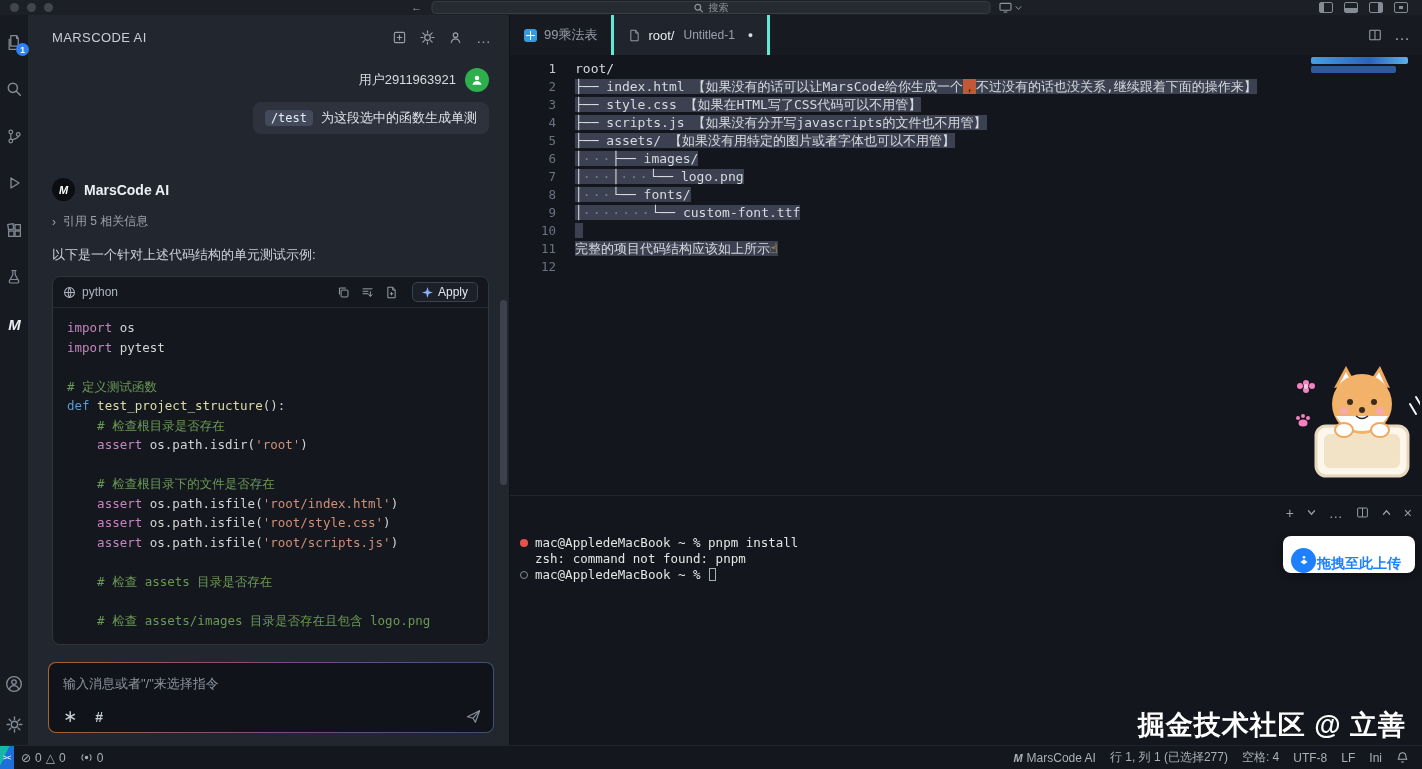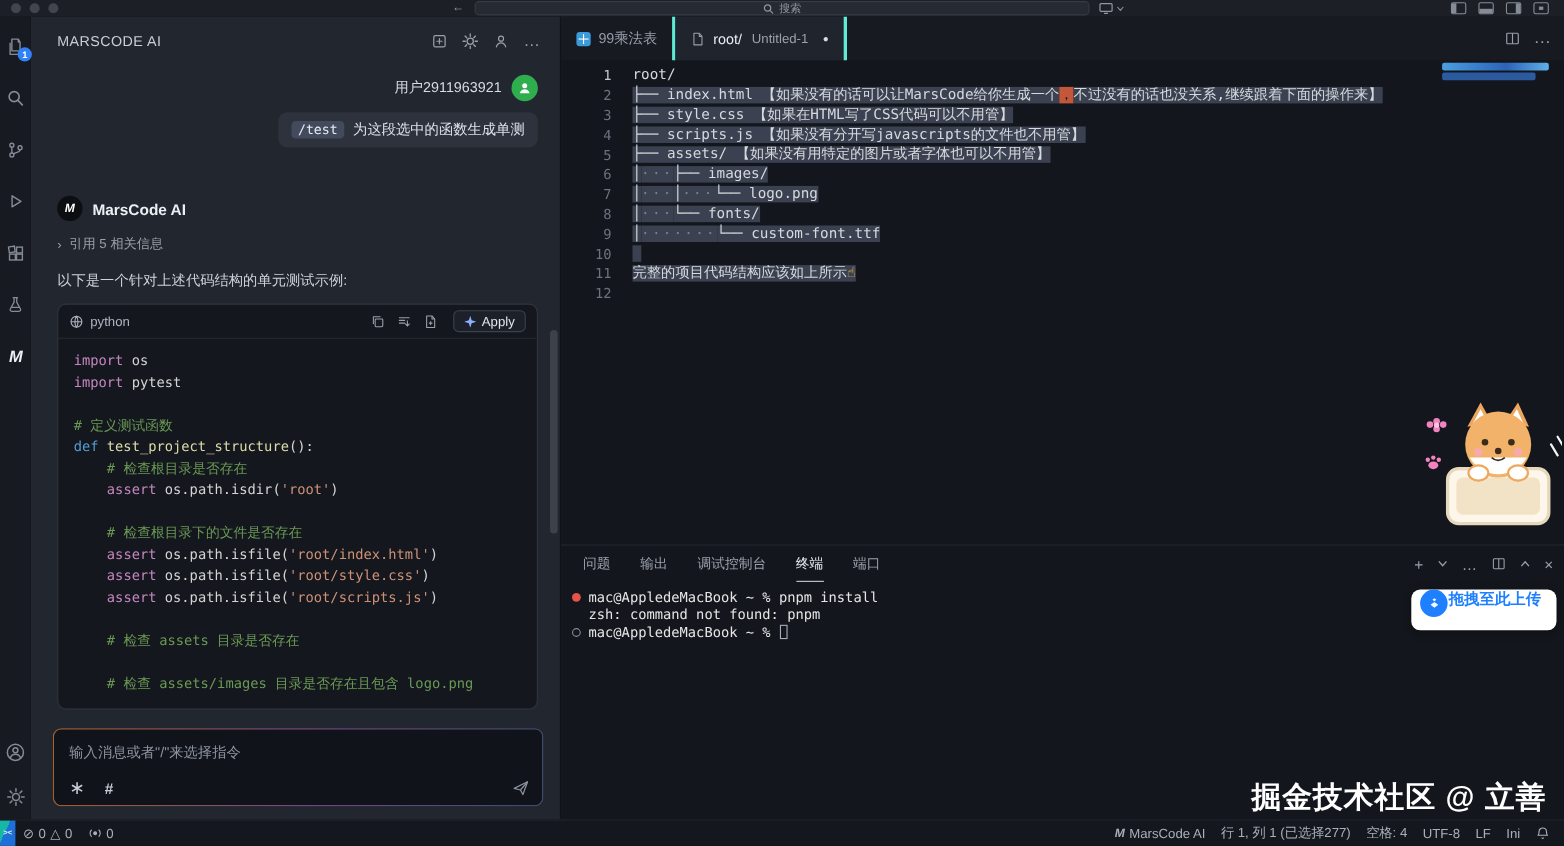--- a/index.html
+++ b/index.html
@@ -104,21 +104,21 @@
 .panel-header{position:relative;height:33px;display:flex;align-items:stretch;padding-left:20px}
 .panel-tab{margin-right:27px;font-size:12.5px;color:#9aa0ac;display:flex;align-items:center;border-bottom:1px solid transparent}
 .panel-tab.active{color:#e8ebf0;border-bottom-color:#c9ced8}
 .panel-actions{position:absolute;right:10px;top:0;bottom:0;display:flex;align-items:center;gap:13px;color:#9aa0ab;font-size:14px;line-height:1}
 .terminal{padding:6px 6px 0 10px;font-size:12.5px;color:#e5e5e5}
 .term-line{position:relative;padding-left:15px;line-height:16px;white-space:pre}
 .term-marker{position:absolute;left:0;top:4px;width:8px;height:8px;border-radius:50%}
 .term-marker.err{background:#e5534b}
 .term-marker.ok{border:1px solid #868d98}
 .term-cursor{display:inline-block;width:7px;height:13px;border:1px solid #a7aeb9;vertical-align:-2px;margin-left:1px}
-.upload-btn{position:absolute;right:7px;top:40px;height:37px;background:#fff;border-radius:8px;display:flex;align-items:flex-start;gap:1px;
+.upload-btn{position:absolute;right:7px;top:40px;height:37px;background:#fff;border-radius:8px;display:flex;align-items:flex-end;gap:1px;
   padding:0 14px 0 8px;color:#1e80ff;font-size:14px;font-weight:700;box-shadow:0 2px 8px rgba(0,0,0,.35)}
 .up-logo{width:25px;height:25px;border-radius:50%;background:#1e80ff;display:flex;align-items:center;justify-content:center}
 
 
 .statusbar{position:absolute;left:0;right:0;bottom:0;height:24px;background:#14171d;border-top:1px solid #20242b;display:flex;
   align-items:center;font-size:12px;color:#a9afba;z-index:50}
 .remote{width:14px;height:100%;background:linear-gradient(115deg,#16b7a5 0 38%,#1f6fd9 38%);display:flex;align-items:center;
   justify-content:center;color:#eaf6ff;font-size:7px;font-weight:700}
 .sb-item{display:flex;align-items:center;gap:4px;padding:0 7px;height:100%}
 .sb-right{margin-left:auto;display:flex;align-items:center;padding-right:6px}
@@ -424,27 +424,20 @@
         <circle cx="58" cy="53" r="4" fill="#f8a8c6" opacity=".7"></circle>
         <circle cx="94" cy="53" r="4" fill="#f8a8c6" opacity=".7"></circle>
         <ellipse cx="58" cy="72" rx="9" ry="7" fill="#fff" stroke="#eda75e" stroke-width="2"></ellipse>
         <ellipse cx="94" cy="72" rx="9" ry="7" fill="#fff" stroke="#eda75e" stroke-width="2"></ellipse>
       </svg>
     </div>
   </div>
 
   <div class="panel">
     <div class="panel-header">
-      <div class="panel-tabs" style="display:flex;align-items:stretch;height:100%">
-          <span class="panel-tab">问题</span>
-          <span class="panel-tab">输出</span>
-          <span class="panel-tab">调试控制台</span>
-          <span class="panel-tab active">终端</span>
-          <span class="panel-tab">端口</span>
-        </div>
       <div class="panel-actions">
         <span>+</span>
         <svg width="9" height="7" viewBox="0 0 10 8" fill="none" stroke="currentColor" stroke-width="1.4" stroke-linecap="round">
             <path d="M1.5 2l3.5 4 3.5-4"></path>
           </svg>
         <span>…</span>
         <svg width="13" height="13" viewBox="0 0 16 16" fill="none" stroke="currentColor" stroke-width="1.2">
             <rect x="2" y="2.5" width="12" height="11" rx="1"></rect>
             <path d="M8 2.5v11"></path>
           </svg>

